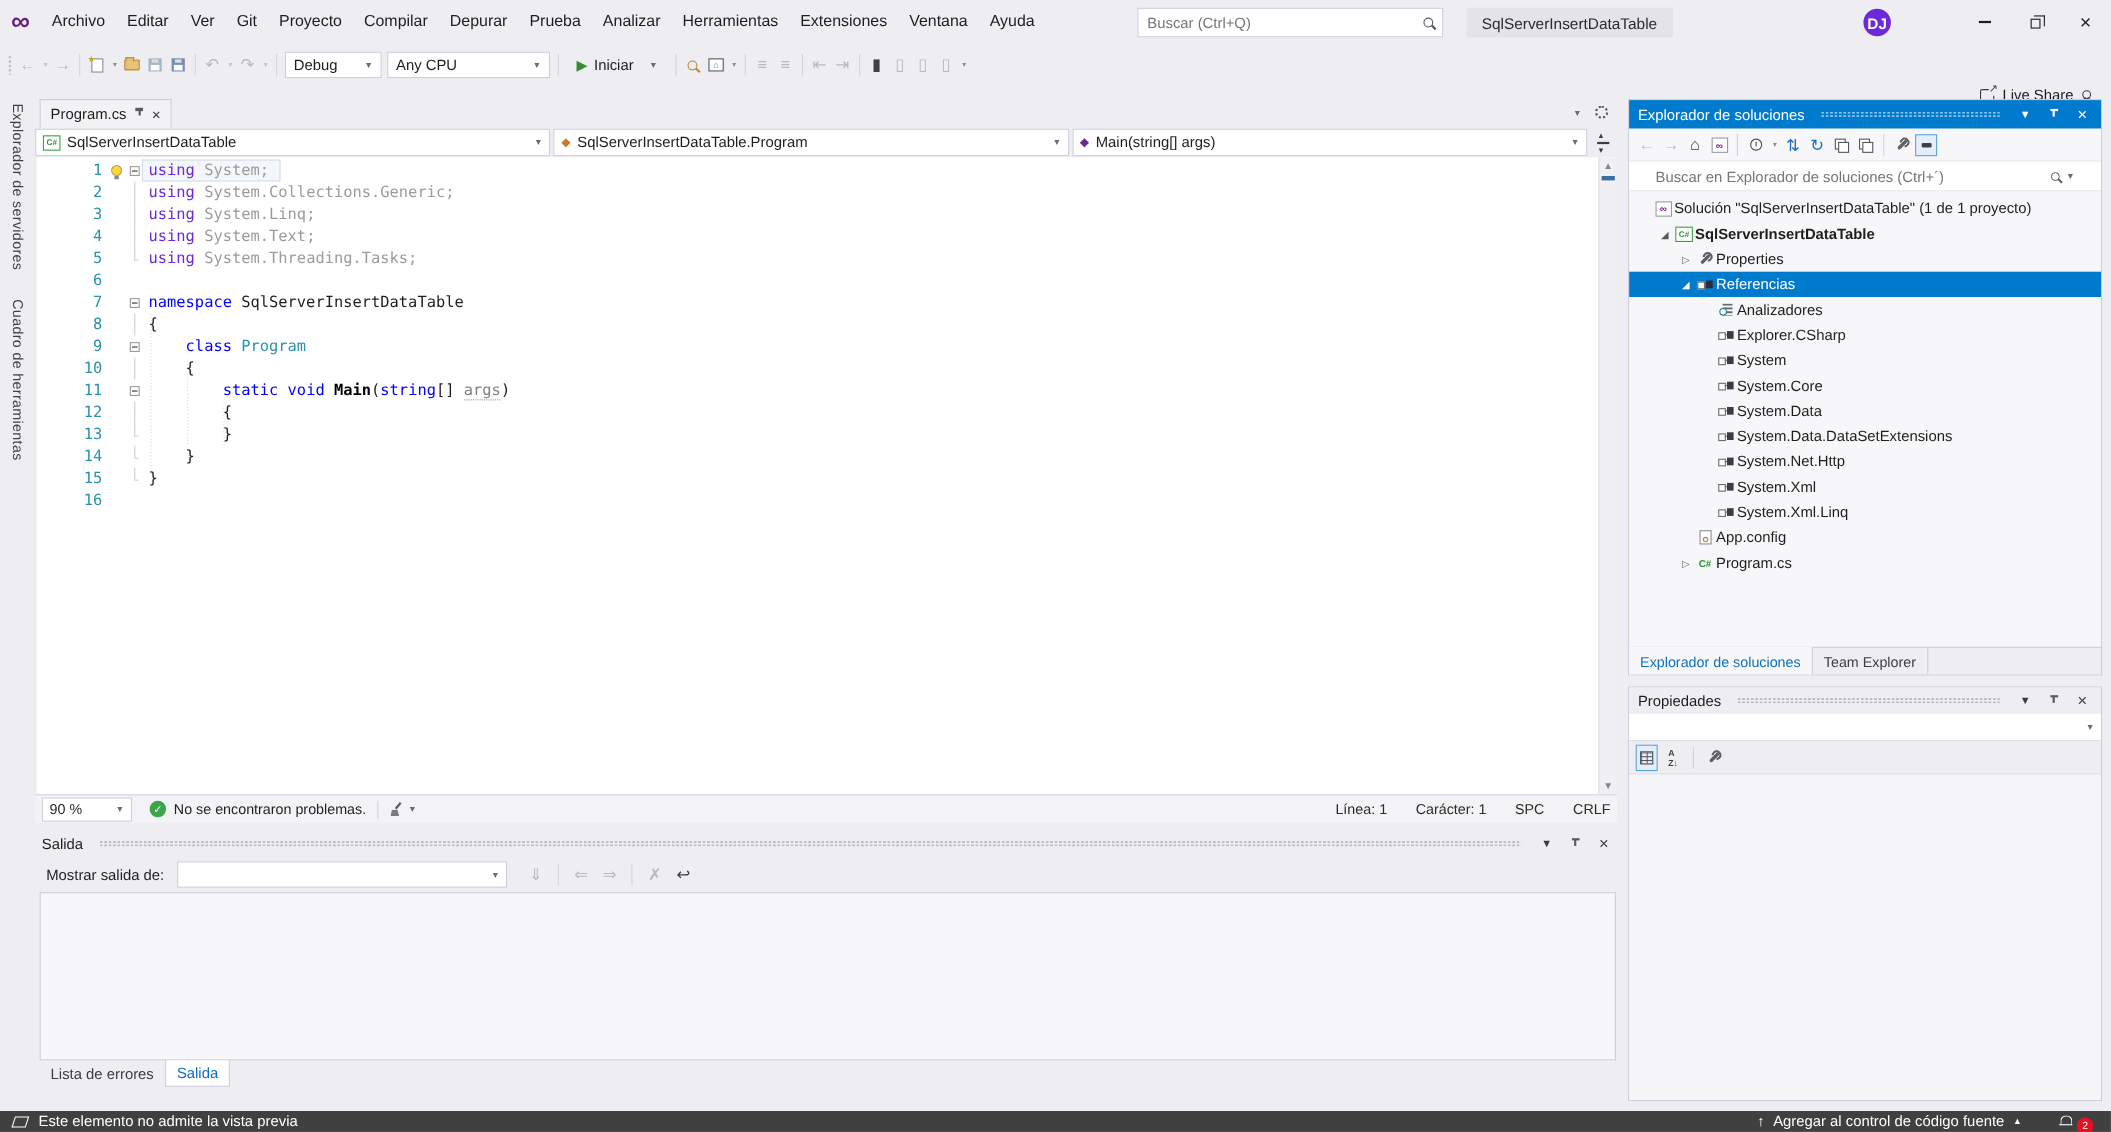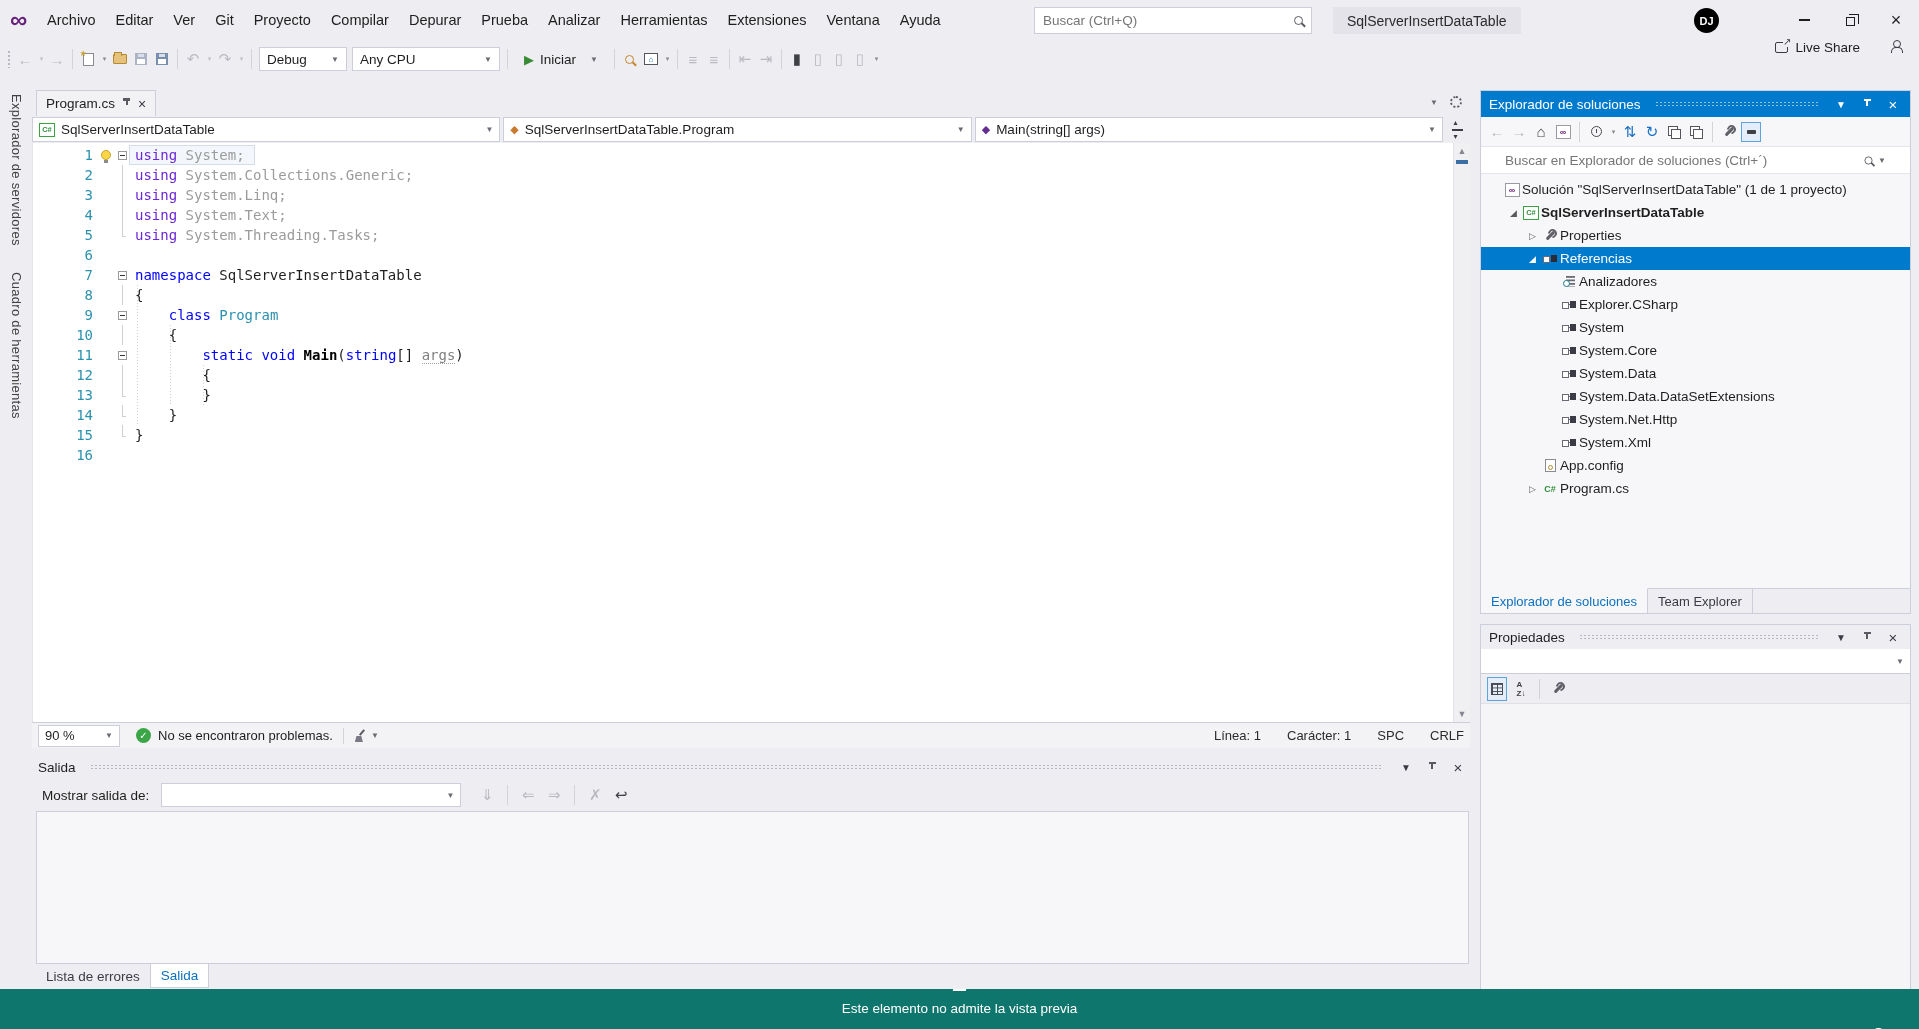--- a/index.html
+++ b/index.html
@@ -8,42 +8,42 @@
   #app { position:relative; width:1919px; height:1029px; background:#eeeef2; }
 
   
   .titlebar { position:absolute; top:0; left:0; right:0; height:40px; display:flex; align-items:center; padding-left:10px; }
   .vslogo { font-size:24px; font-weight:bold; font-style:italic; color:#68217a; margin-right:10px; line-height:40px; }
   .menubar { display:flex; align-items:center; height:40px; }
   .menu-item { padding:0 10px; font-size:14.5px; line-height:40px; cursor:default; }
   .qsearch { position:absolute; left:1034px; top:7px; width:278px; height:27px; background:#fff; border:1px solid #cccedb; display:flex; align-items:center; padding:12px 8px; }
   .qs-ph { color:#767676; font-size:13.5px; flex:1; }
   .wtitle { position:absolute; left:1333px; top:7px; height:27px; padding:0 14px; background:#e3e3e9; display:flex; align-items:center; font-size:14px; color:#2b2b2b; }
-  .avatar { position:absolute; left:1694px; top:8px; width:25px; height:25px; border-radius:50%; background:#000000; color:#fff; font-size:11px; font-weight:bold; display:flex; align-items:center; justify-content:center; }
+  .avatar { position:absolute; left:1694px; top:8px; width:25px; height:25px; border-radius:50%; background:#6d28d9; color:#fff; font-size:14px; font-weight:bold; display:flex; align-items:center; justify-content:center; }
   .wbtns { position:absolute; right:0; top:0; height:40px; display:flex; }
   .wbtn { width:46px; height:40px; display:flex; align-items:center; justify-content:center; }
   .ic-min { width:11px; height:1.5px; background:#1e1e1e; }
   .ic-restore { width:9px; height:9px; border:1.3px solid #1e1e1e; position:relative; background:#eeeef2; margin-top:3px; }
   .ic-restore::before { content:""; position:absolute; top:-4px; left:2px; width:9px; height:9px; border:1.3px solid #1e1e1e; border-bottom:none; border-left:none; }
   .ic-close { font-size:18px; color:#1e1e1e; line-height:1; }
 
   
   .toolbar { position:absolute; top:40px; left:0; right:0; height:38px; display:flex; align-items:center; padding-left:4px; gap:1px; }
   .tbi { display:inline-flex; align-items:center; justify-content:center; min-width:20px; height:24px; font-size:15px; color:#444; }
   .tb-sep { width:1px; height:20px; background:#d3d3da; margin:0 4px; display:inline-block; }
   .tb-grip { width:4px; height:18px; margin:0 3px; background-image:radial-gradient(circle,#b9b9c2 1px,transparent 1.2px); background-size:4px 4px; display:inline-block; }
   .ga { color:#b9b9c0; } .gb { color:#3f3f46; } .gblue { color:#1a70c8; }
   .mini { font-size:7px; color:#8a8a92; margin-left:1px; }
   .mini.dis { color:#c2c2c8; }
   .tb-combo { height:24px; border:1px solid #cccedb; background:#fff; display:flex; align-items:center; padding:0 7px; font-size:13.5px; margin:0 2px; }
   .tb-combo .cv { flex:1; }
   .dd-arrow { font-size:8px; color:#6b6b73; margin-left:8px; }
   .start-btn { display:flex; align-items:center; gap:6px; height:26px; padding:0 8px; margin:0 3px; font-size:13.5px; }
   .play { color:#388a34; font-size:13px; }
-  .tb-right { position:absolute; right:14px; top:0; height:38px; display:flex; align-items:flex-start; gap:31px; }
+  .tb-right { position:absolute; right:14px; top:16px; height:38px; display:flex; align-items:flex-end; gap:6px; }
   .liveshare { display:flex; align-items:center; gap:7px; font-size:13.5px; color:#1e1e1e; }
   .ic-share { position:relative; width:13px; height:11px; border:1.3px solid #3b3b46; border-radius:2px; }
   .ic-share::after { content:"↗"; position:absolute; top:-7px; right:-4px; font-size:10px; background:#eeeef2; color:#3b3b46; }
   .ic-person { position:relative; width:14px; height:12px; }
   .ic-person::before { content:""; position:absolute; left:2px; top:0; width:6px; height:6px; border:1.3px solid #3b3b46; border-radius:50%; }
   .ic-person::after { content:""; position:absolute; left:0; bottom:-1px; width:10px; height:5px; border:1.3px solid #3b3b46; border-bottom:none; border-radius:5px 5px 0 0; }
 
   
   .leftstrip { position:absolute; left:0; top:78px; bottom:26px; width:32px; display:flex; flex-direction:column; align-items:center; padding-top:16px; gap:26px; }
   .vtab { writing-mode:vertical-rl; font-size:13px; color:#424242; letter-spacing:.3px; }
@@ -183,21 +183,21 @@
   .ic-save.dim2 { background:#aab4c4; }
   .ic-grid { position:relative; width:12px; height:12px; border:1.3px solid #4a4a52; display:inline-block; background-image:linear-gradient(#4a4a52 1px,transparent 1px),linear-gradient(90deg,#4a4a52 1px,transparent 1px); background-size:5px 3.5px; }
   .ic-az { font-size:8px; font-weight:bold; color:#3f3f46; letter-spacing:0; }
   .ic-para { width:13px; height:10px; border:1.4px solid #fff; transform:skewX(-18deg); display:inline-block; }
   .ic-bell { position:relative; width:12px; height:12px; display:inline-block; }
   .ic-bell::before { content:""; position:absolute; left:1px; top:0; width:9px; height:8px; border:1.4px solid #fff; border-bottom:none; border-radius:5px 5px 0 0; }
   .ic-bell::after { content:""; position:absolute; left:0; top:8px; width:12px; height:1.4px; background:#fff; }
   .badge { position:relative; left:-4px; top:4px; width:15px; height:15px; border-radius:50%; background:#e81123; color:#fff; font-size:9.5px; display:inline-flex; align-items:center; justify-content:center; }
 
   
-  .statusbar { position:absolute; left:0; right:0; bottom:0; height:40px; background:#0f766e; color:#fff; display:flex; align-items:center; font-size:13.5px; padding:0 12px; gap:10px;flex-direction:column; }
+  .statusbar { position:absolute; left:0; right:0; bottom:0; height:19px; background:#404040; color:#fff; display:flex; align-items:center; font-size:13.5px; padding:0 12px; gap:10px; }
   .sb-right { margin-left:auto; display:flex; align-items:center; gap:8px; }
   .sb-up { font-size:13px; }
   .sb-chev { font-size:8px; }
 </style>
 </head>
 <body>
 
 <div id="app">
 
   <header class="titlebar">
@@ -715,20 +715,29 @@
           </div>
           <div class="trow" style="padding-left:63px">
             <span class="texp"></span>
             <span class="tico">
               <span class="ic-ref">
                 <i></i>
               </span>
             </span>
             <span class="tlabel">System.Xml</span>
           </div>
+          <div class="trow" style="padding-left:63px">
+            <span class="texp"></span>
+            <span class="tico">
+              <span class="ic-ref">
+                <i></i>
+              </span>
+            </span>
+            <span class="tlabel">System.Xml.Linq</span>
+          </div>
           <div class="trow" style="padding-left:44px">
             <span class="texp"></span>
             <span class="tico">
               <span class="ic-doc">
                 <i></i>
               </span>
             </span>
             <span class="tlabel">App.config</span>
           </div>
           <div class="trow" style="padding-left:44px">

